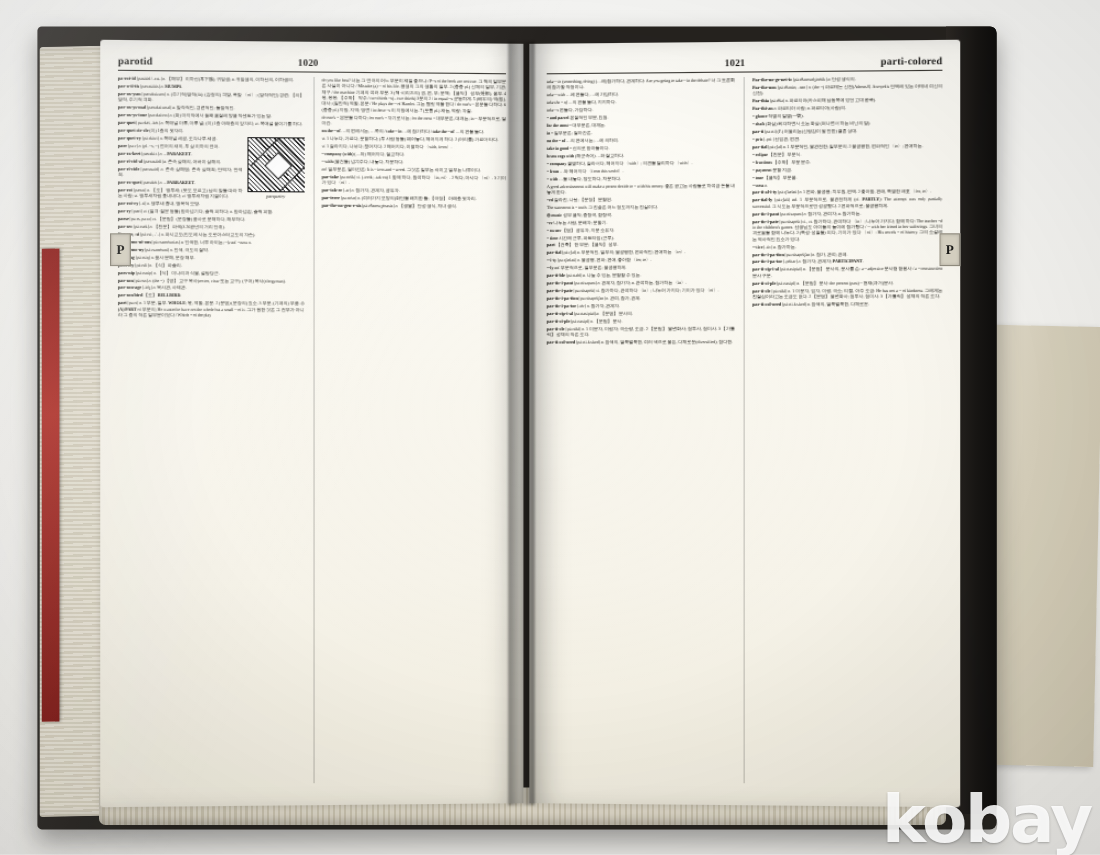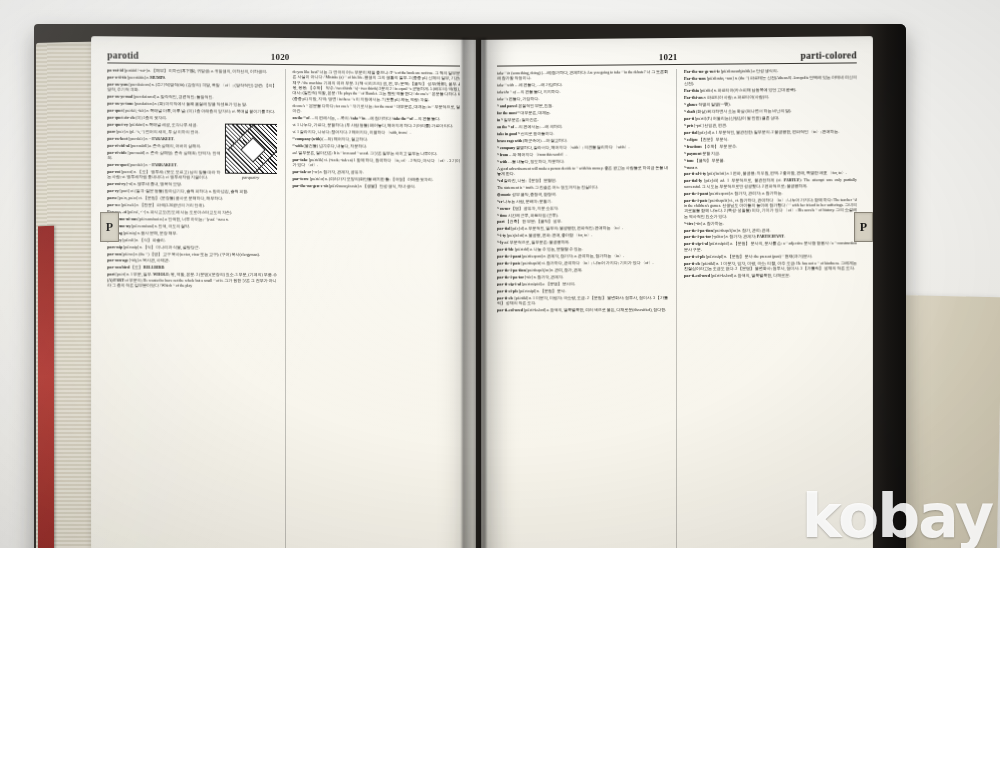--- a/index.html
+++ b/index.html
@@ -3,21 +3,21 @@
 <meta charset="utf-8">
 <style>
   html, body {
     margin: 0;
     padding: 0;
     background: #ffffff;
   }
   #scene {
     position: relative;
     width: 1000px;
-    height: 548px;
+    height: 777px;
     overflow: hidden;
     background: #f7f6f2;
     font-family: "Liberation Serif", serif;
   }
 
   
   .backdrop {
     position: absolute;
     inset: 0;
     background: linear-gradient(180deg, #fbfbf9 0%, #f4f3ef 55%, #efeeea 100%);

